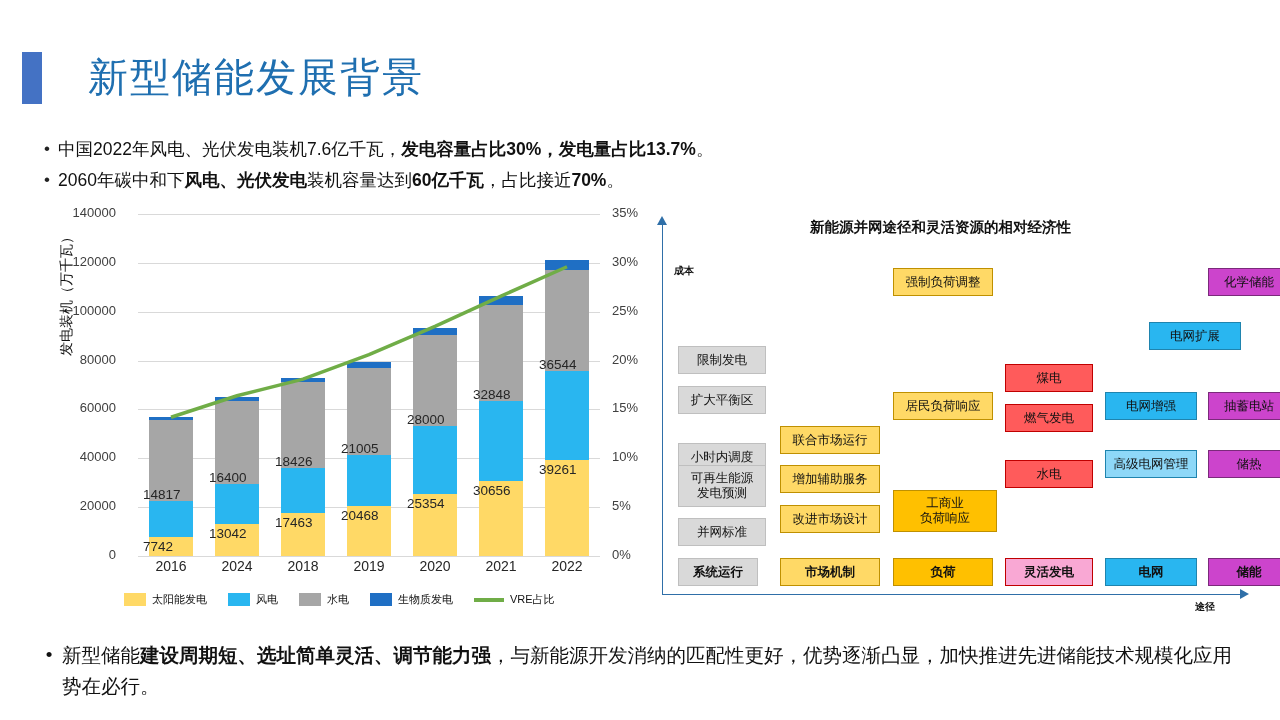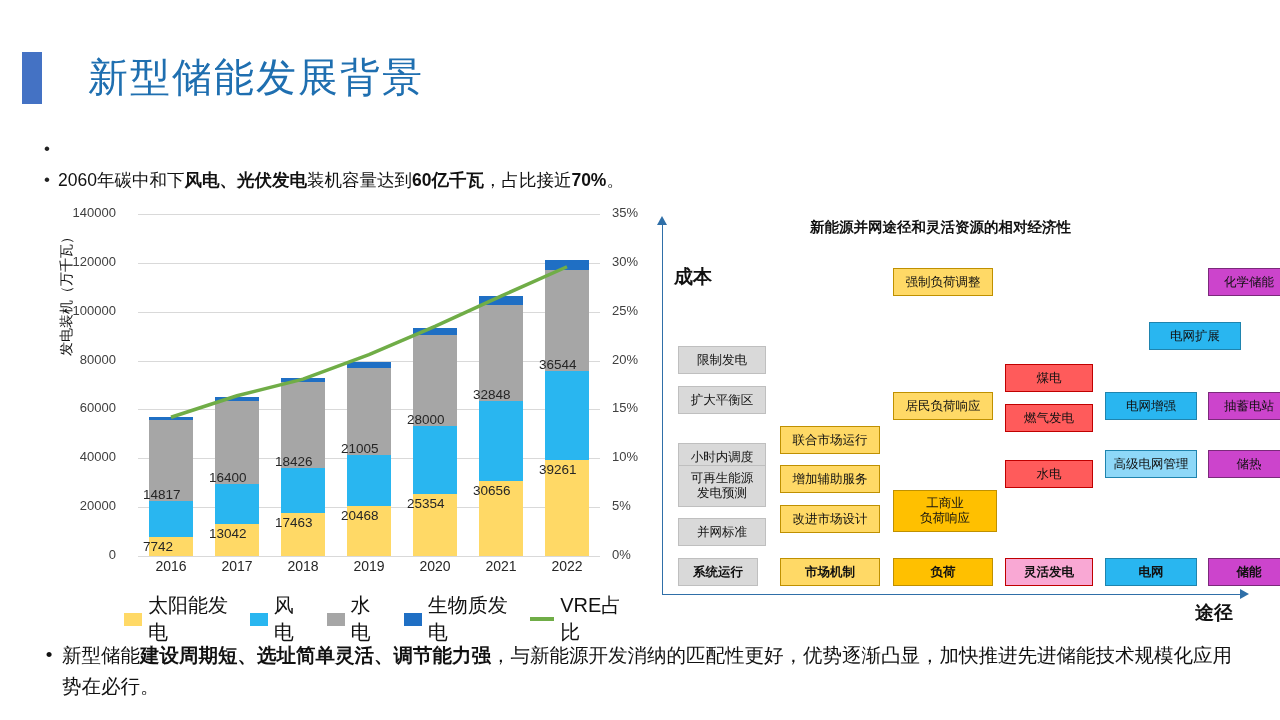--- a/index.html
+++ b/index.html
@@ -39,49 +39,50 @@
     font-size:14px;white-space:nowrap;
   }
   .ytick{position:absolute;right:0;font-size:13px;color:#404040;text-align:right;width:56px;}
   .ytick2{position:absolute;font-size:13px;color:#404040;width:40px;text-align:left;}
   .gridline{position:absolute;border-top:1px solid #d9d9d9;}
   .plot{position:absolute;left:78px;top:8px;width:462px;height:342px;}
   .bar-group{position:absolute;bottom:0;width:44px;}
   .seg{position:absolute;left:0;width:100%;}
   .xlab{position:absolute;top:352px;font-size:14px;width:44px;text-align:center;color:#262626;}
   .val{position:absolute;font-size:13.5px;color:#262626;white-space:nowrap;}
-  .legend{position:absolute;left:64px;top:386px;display:flex;align-items:center;gap:7px;font-size:20px;}
+  .legend{position:absolute;left:64px;top:386px;display:flex;align-items:center;gap:7px;font-size:11px;}
   .legend .item{display:flex;align-items:center;gap:6px;margin-right:14px;}
   .swatch{width:22px;height:13px;display:inline-block;}
   .lineswatch{width:30px;height:4px;background:#70ad47;display:inline-block;}
   svg.vre{position:absolute;left:78px;top:8px;}
   
   #right-diagram{position:absolute;left:650px;top:206px;width:610px;height:410px;}
   .rd-title{position:absolute;left:160px;top:12px;font-size:14.5px;font-weight:bold;color:#111;}
   .rd-axis-v{position:absolute;left:12px;top:18px;width:1px;height:370px;background:#2f6fa8;}
   .rd-axis-h{position:absolute;left:12px;top:388px;height:1px;width:580px;background:#2f6fa8;}
   .arrow-up{position:absolute;left:7px;top:10px;width:0;height:0;border-left:5px solid transparent;border-right:5px solid transparent;border-bottom:9px solid #2f6fa8;}
   .arrow-right{position:absolute;left:590px;top:383px;width:0;height:0;border-top:5px solid transparent;border-bottom:5px solid transparent;border-left:9px solid #2f6fa8;}
-  .axis-cap{position:absolute;font-size:19px;font-weight:bold;color:#111;}
+  .axis-cap{position:absolute;font-size:10px;font-weight:bold;color:#111;}
   .box{
     position:absolute;box-sizing:border-box;
     display:flex;align-items:center;justify-content:center;text-align:center;
     font-size:12.5px;line-height:15px;color:#111;border:1px solid rgba(0,0,0,.35);
   }
   .box.bold{font-weight:bold;}
 </style>
 </head>
 <body>
 
 <div class="title-bar"></div>
 <div class="page-title">新型储能发展背景</div>
 
 <div class="bullets" id="bullets">
     <div class="bullet">
       <div class="dot">•</div>
+      <div class="txt"><span>中国2022年风电、光伏发电装机7.6亿千瓦，</span><span class="b">发电容量占比30%，发电量占比13.7%</span><span>。</span></div>
     </div>
     <div class="bullet">
       <div class="dot">•</div>
       <div class="txt"><span>2060年碳中和下</span><span class="b">风电、光伏发电</span><span>装机容量达到</span><span class="b">60亿千瓦</span><span>，占比接近</span><span class="b">70%</span><span>。</span></div>
     </div>
   </div>
 
 <div id="left-chart">
   <div class="y-axis-label">发电装机（万千瓦）</div>
   <div id="yticks">
@@ -156,21 +157,21 @@
         <div class="seg" style="height: 89.2718px; bottom: 95.909px; background: rgb(41, 182, 240);"></div>
         <div class="seg" style="height: 101.012px; bottom: 185.181px; background: rgb(166, 166, 166);"></div>
         <div class="seg" style="height: 10.0939px; bottom: 286.193px; background: rgb(31, 111, 196);"></div>
       </div>
     </div>
   <svg class="vre" id="vreline" width="462" height="342">
       <polyline points="33,203.24571428571429 99,181.7485714285714 165,165.13714285714286 231,140.70857142857145 297,112.37142857142854 363,82.07999999999998 429,52.765714285714296" fill="none" stroke="#70ad47" stroke-width="3.5"></polyline>
     </svg>
   <div id="xlabels">
       <div class="xlab" style="left: 89px;">2016</div>
-      <div class="xlab" style="left: 155px;">2017</div>
+      <div class="xlab" style="left: 155px;">2024</div>
       <div class="xlab" style="left: 221px;">2018</div>
       <div class="xlab" style="left: 287px;">2019</div>
       <div class="xlab" style="left: 353px;">2020</div>
       <div class="xlab" style="left: 419px;">2021</div>
       <div class="xlab" style="left: 485px;">2022</div>
     </div>
   <div class="legend" id="legend">
       <div class="item">
         <span class="swatch" style="background: rgb(255, 217, 102);"></span>
         <span>太阳能发电</span>

